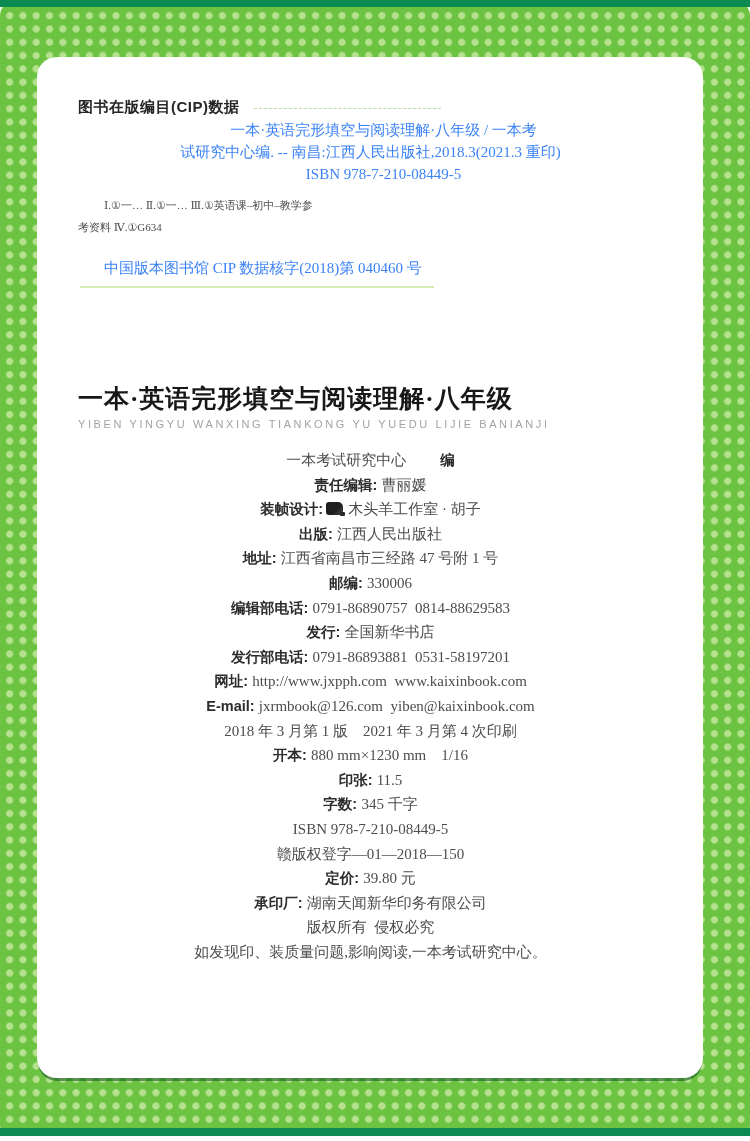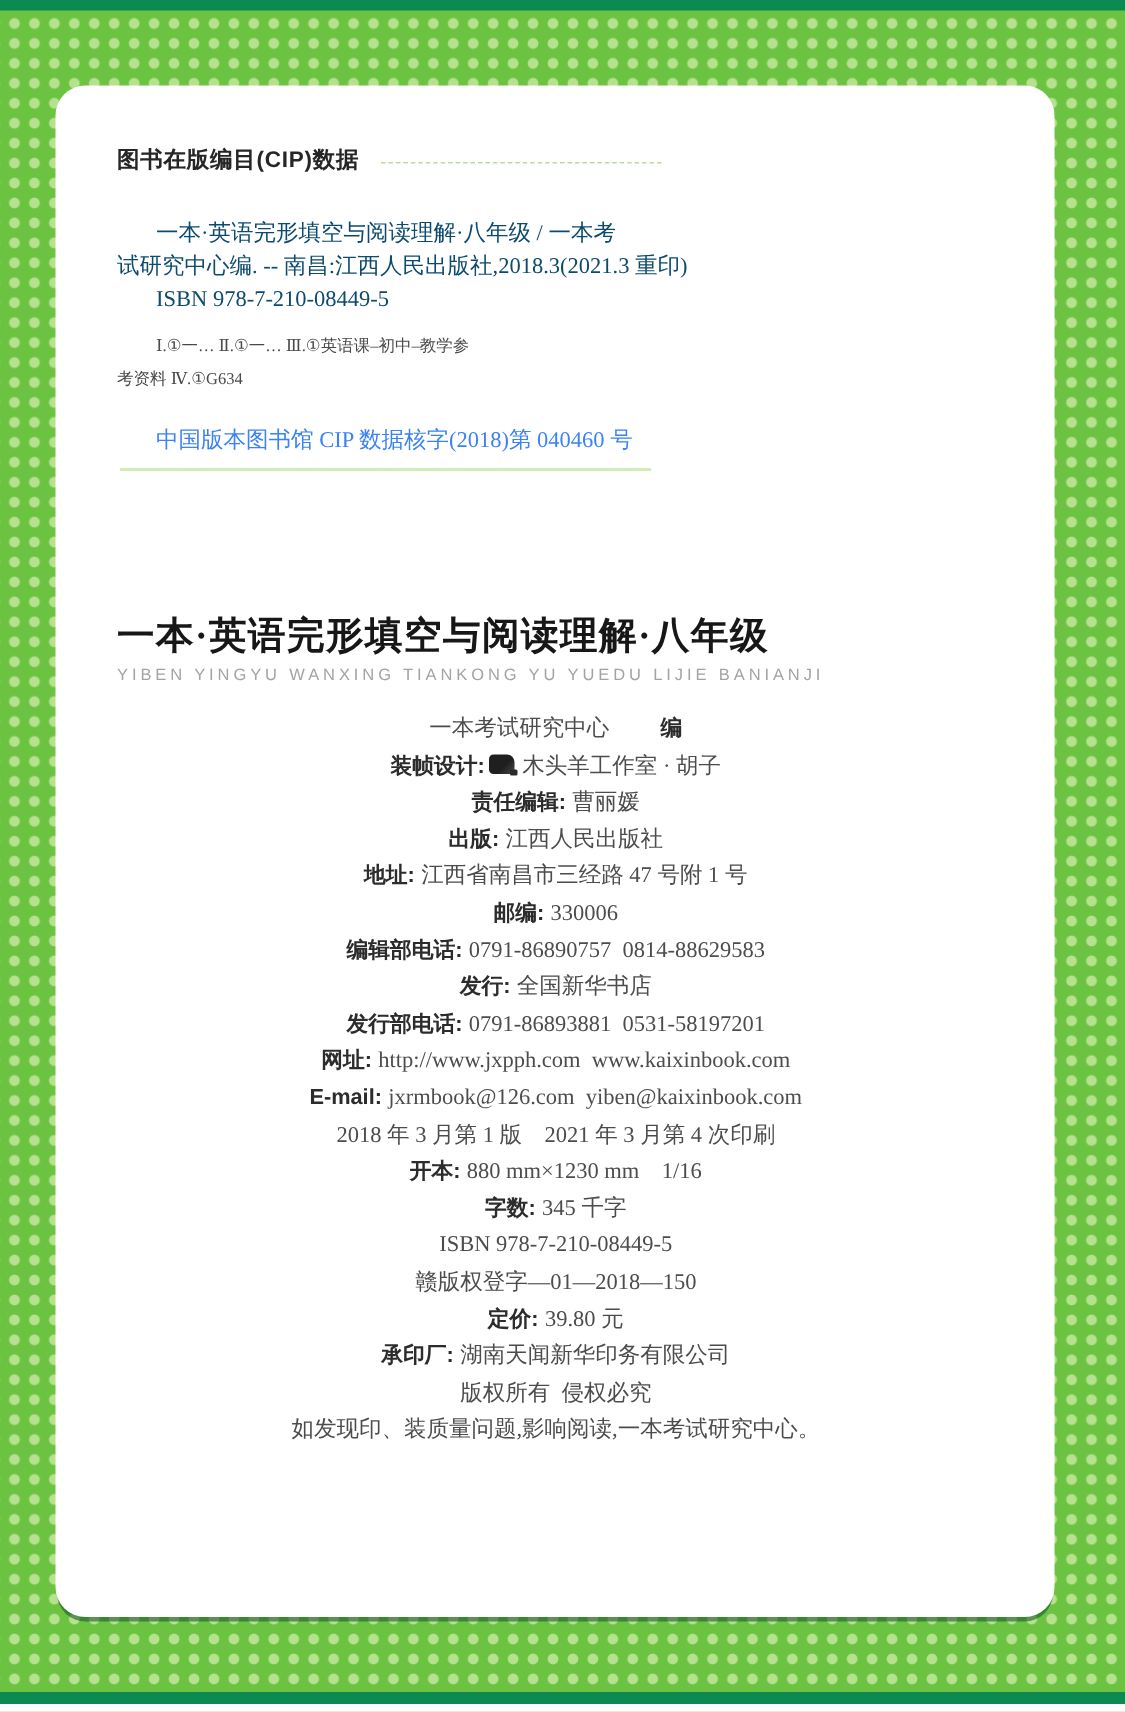--- a/index.html
+++ b/index.html
@@ -7,41 +7,42 @@
     width:750px;height:1141px;
     font-family:"Liberation Sans","DejaVu Sans",sans-serif;
     overflow:hidden;
   }
   .root{
     position:relative;width:750px;height:1141px;
     background-color:#6cc342;
     background-image:radial-gradient(circle,#b6e18f 3.2px,rgba(182,225,143,0) 3.9px);
     background-size:13.3px 13.3px;
     background-position:3px 9px;
+    border-radius:16px;
   }
   .strip-top{position:absolute;top:0;left:0;width:100%;height:7px;background:#0b8a51;}
   .strip-bottom{position:absolute;bottom:5px;left:0;width:100%;height:8px;background:#0b8a51;}
   .strip-bottom-white{position:absolute;bottom:0;left:0;width:100%;height:5px;background:#ffffff;}
 
   .page{
     position:absolute;left:37px;top:57px;width:666px;height:1021px;
     background:#ffffff;border-radius:20px;
     box-shadow:0 4px 0 -1px rgba(16,82,36,.55);
     box-sizing:border-box;
     padding:41px 40px 0 41px;
     color:#3c3c3c;
   }
 
   .serif{font-family:"Liberation Serif","DejaVu Serif",serif;}
 
   
   .cip-heading-row{display:flex;align-items:center;}
   .cip-heading{font-size:15px;font-weight:700;color:#262626;letter-spacing:.5px;line-height:18px;}
   .cip-heading-line{width:187px;height:0;border-top:1px dashed #b8df98;margin-left:14px;margin-top:3px;}
-  .cip-text{margin-top:29px;font-size:15px;line-height:22px;color:#0c4a6e;}
+  .cip-text{margin-top:3px;font-size:15px;line-height:22px;color:#3b82f6;text-align:center;}
   .cip-text div{white-space:pre-wrap;}
   .indent{padding-left:26px;}
   .classification{margin-top:9px;font-size:11px;line-height:22px;color:#4a4a4a;}
   .registry{margin-top:19px;font-size:15px;line-height:22px;color:#3b82f6;}
   .divider{margin-top:7px;width:354px;margin-left:2px;height:0;border-top:2px solid #d4ecb4;}
 
   
   .book-title{
     margin-top:96px;
     font-family:"Liberation Serif","DejaVu Serif",serif;
@@ -102,29 +103,29 @@
     <div class="book-pinyin">YIBEN YINGYU WANXING TIANKONG YU YUEDU LIJIE BANIANJI</div>
 
     <div class="colophon">
 
       <div class="row">
         <span class="val">一本考试研究中心</span>
         <span class="lbl editor-role">编</span>
       </div>
 
       <div class="row">
-        <span class="lbl">装帧设计:</span><span class="logo-icon"></span><span class="val">木头羊工作室 · 胡子</span>
-      </div>
-
-      <div class="row">
         <span class="lbl">责任编辑:</span>
         <span class="val">曹丽媛</span>
       </div>
 
       <div class="row">
+        <span class="lbl">装帧设计:</span><span class="logo-icon"></span><span class="val">木头羊工作室 · 胡子</span>
+      </div>
+
+      <div class="row">
         <span class="lbl">出版:</span>
         <span class="val">江西人民出版社</span>
       </div>
 
       <div class="row">
         <span class="lbl">地址:</span>
         <span class="val">江西省南昌市三经路 47 号附 1 号</span>
       </div>
 
       <div class="row">
@@ -160,20 +161,24 @@
       <div class="row">
         
         <span class="val">2018 年 3 月第 1 版    2021 年 3 月第 4 次印刷</span>
       </div>
 
       <div class="row">
         <span class="lbl">开本:</span>
         <span class="val">880 mm×1230 mm    1/16</span>
       </div>
 
+      <div class="row">
+        <span class="lbl">印张:</span>
+        <span class="val">11.5</span>
+      </div>
 
       <div class="row">
         <span class="lbl">字数:</span>
         <span class="val">345 千字</span>
       </div>
 
       <div class="row">
         
         <span class="val">ISBN 978-7-210-08449-5</span>
       </div>

